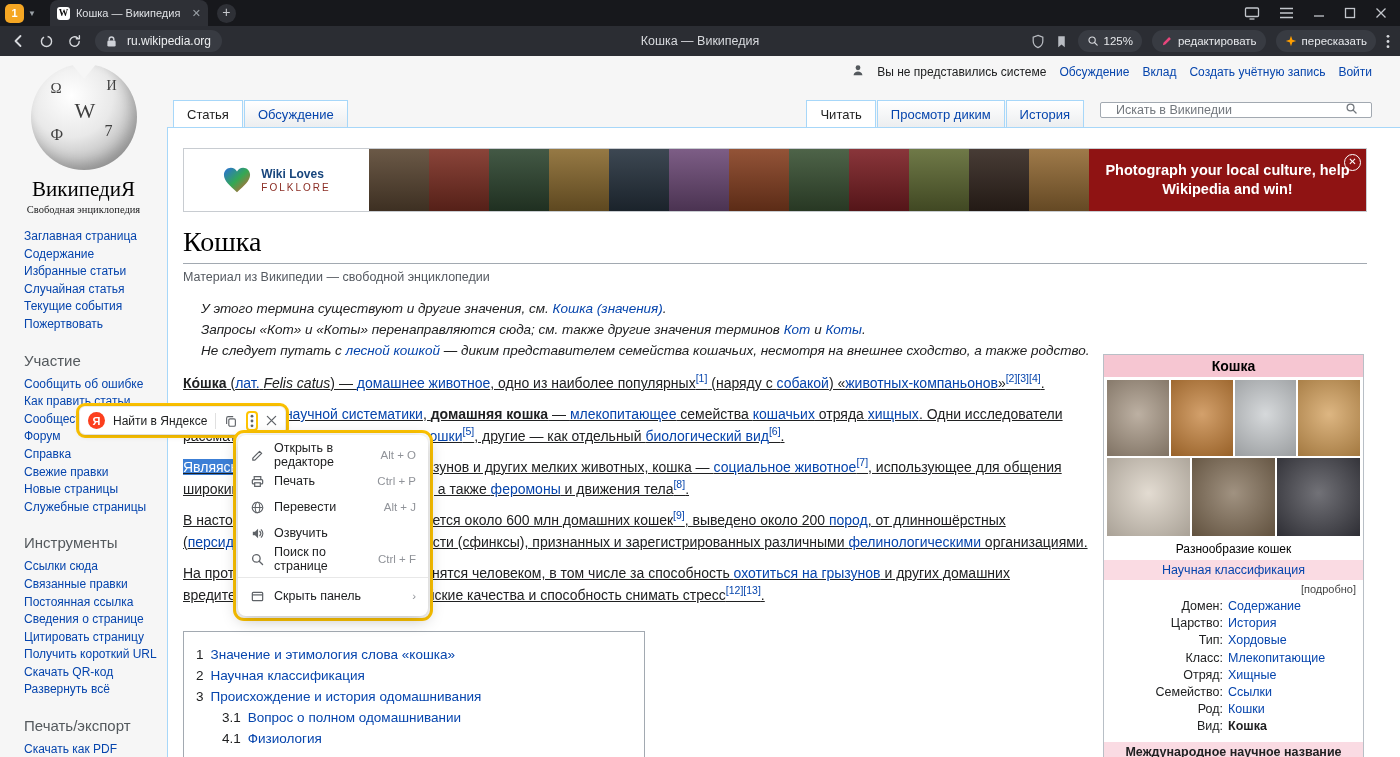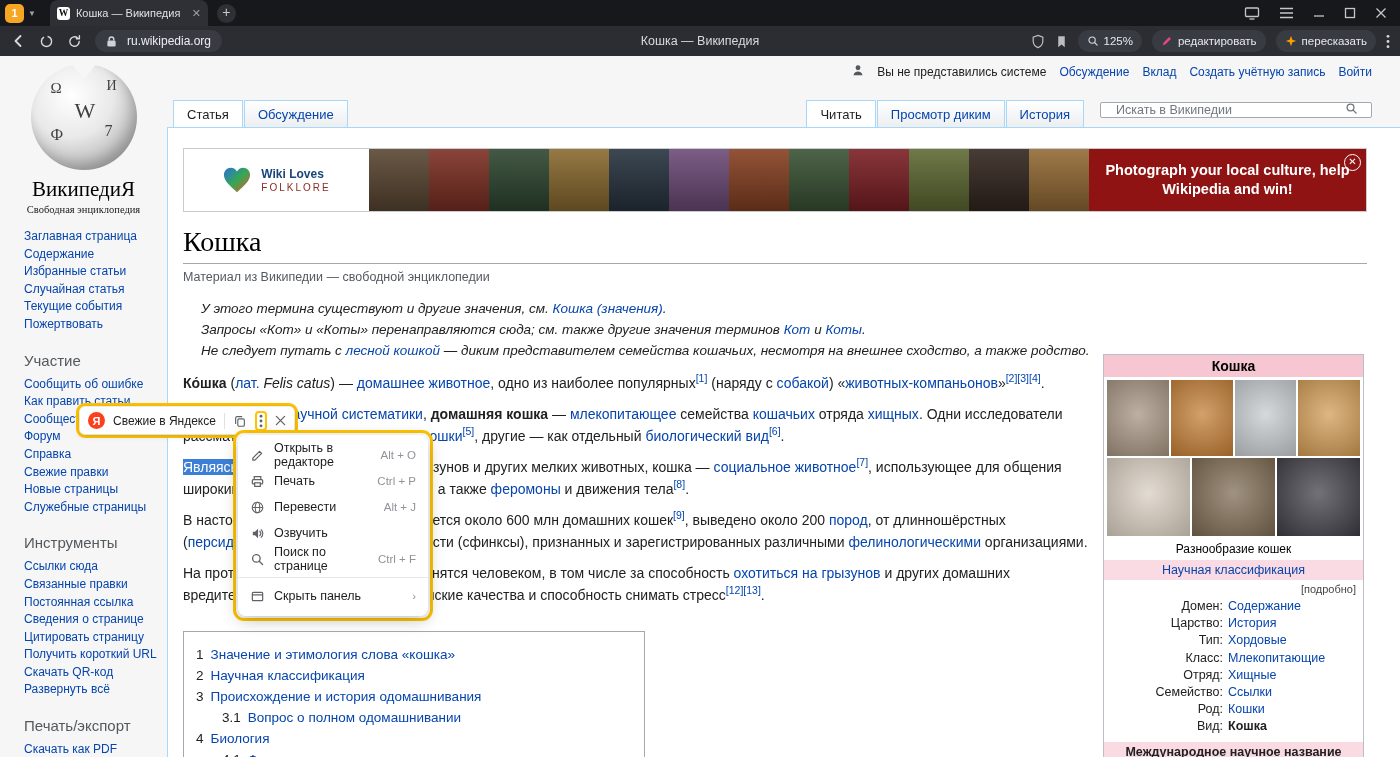--- a/index.html
+++ b/index.html
@@ -61,21 +61,21 @@
   .banner-strip{flex:1;display:flex;}
   .photo{flex:1;background-image:linear-gradient(rgba(255,255,255,.10),rgba(0,0,0,.32));}
   .banner-red{width:277px;flex:none;color:#fff;display:flex;align-items:center;justify-content:center;text-align:center;font-weight:bold;font-size:14.5px;line-height:19px;padding:0 16px;}
   .banner-close{position:absolute;top:5px;right:5px;width:17px;height:17px;border:1.6px solid #fff;border-radius:50%;color:#fff;font-size:10px;line-height:14px;text-align:center;}
 
   .fh{font-family:"Liberation Serif",serif;font-size:28px;font-weight:normal;color:#000;margin:14px 33px 0 0;padding-bottom:5px;border-bottom:1px solid #a2a9b1;}
   .sub{font-size:12.5px;color:#545960;margin-top:6px;}
   .hatnotes{margin-top:14px;}
   .hat{font-style:italic;font-size:13.5px;color:#202122;margin-left:18px;line-height:21px;}
   .article-body{width:905px;font-size:14px;line-height:22px;color:#202122;margin-top:11px;}
-  .article-body p{margin:0 0 9px 0;}
+  .article-body p{margin:0 0 9px 0;text-decoration:underline;}
   .link{color:#0645ad;cursor:pointer;}
   .b{font-weight:bold;}
   .i{font-style:italic;}
   sup.ref{color:#0645ad;font-size:10.5px;line-height:0;}
   .sel{background:#3c7fd6;color:#fff;}
 
   .toc{display:inline-block;border:1px solid #a2a9b1;background:#fff;padding:12px 14px 14px 12px;margin-top:16px;font-size:13.5px;line-height:21px;width:462px;}
   .toc-item{white-space:nowrap;}
   .toc-item.lvl2{padding-left:26px;}
   .toc-num{color:#202122;margin-right:7px;}
@@ -367,21 +367,20 @@
           <p class="para">В настоящее время в мире насчитывается около 600 млн домашних кошек<sup class="ref">[9]</sup>, выведено около 200 <span class="link">пород</span>, от длинношёрстных (<span class="link">персидская кошка</span>) до лишённых шерсти (сфинксы), признанных и зарегистрированных различными <span class="link">фелинологическими</span> организациями.</p>
           <p class="para">На протяжении тысячелетий кошки ценятся человеком, в том числе за способность <span class="link">охотиться на грызунов</span> и других домашних вредителей<sup class="ref">[10][11]</sup>, а также за компанейские качества и способность снимать стресс<sup class="ref">[12][13]</sup>.</p>
         </div>
 
       <div class="toc">
         <div id="toc-items">
             <div class="toc-item lvl1"><span class="toc-num">1</span><a class="toc-link">Значение и этимология слова «кошка»</a></div>
             <div class="toc-item lvl1"><span class="toc-num">2</span><a class="toc-link">Научная классификация</a></div>
             <div class="toc-item lvl1"><span class="toc-num">3</span><a class="toc-link">Происхождение и история одомашнивания</a></div>
             <div class="toc-item lvl2"><span class="toc-num">3.1</span><a class="toc-link">Вопрос о полном одомашнивании</a></div>
-            <div class="toc-item lvl1"><span class="toc-num">4</span><a class="toc-link">Биология</a></div>
             <div class="toc-item lvl2"><span class="toc-num">4.1</span><a class="toc-link">Физиология</a></div>
           </div>
       </div>
     </div>
 
     <div class="infobox">
       <div class="ib-title">Кошка</div>
       <div class="ib-grid" id="ib-grid">
           <div class="ib-ph r1" style="background-color: rgb(163, 146, 127);"></div>
           <div class="ib-ph r1" style="background-color: rgb(194, 124, 51);"></div>
@@ -427,21 +426,21 @@
             <span class="ib-label">Вид:</span>
             <span class="ib-val cur">Кошка</span>
           </div>
         </div>
       <div class="ib-header intl">Международное научное название</div>
     </div>
 
     <div class="minibar-wrap">
       <div class="minibar">
         <div class="ylogo">Я</div>
-        <div class="find-label">Свежие в Яндексе</div>
+        <div class="find-label">Найти в Яндексе</div>
         <div class="mb-divider"></div>
         <div class="mb-btn">
             <svg width="14" height="14" viewBox="0 0 16 16">
               <rect x="5.5" y="5.5" width="7.5" height="8.5" rx="1.5" fill="none" stroke="#5f6368" stroke-width="1.3"></rect>
               <path d="M10.5 3H4.8A1.8 1.8 0 0 0 3 4.8v6.7" fill="none" stroke="#5f6368" stroke-width="1.3"></path>
             </svg>
           </div>
         <div class="kebab-box">
           <span class="mb-btn">
               <svg width="4" height="14" viewBox="0 0 4 16">

